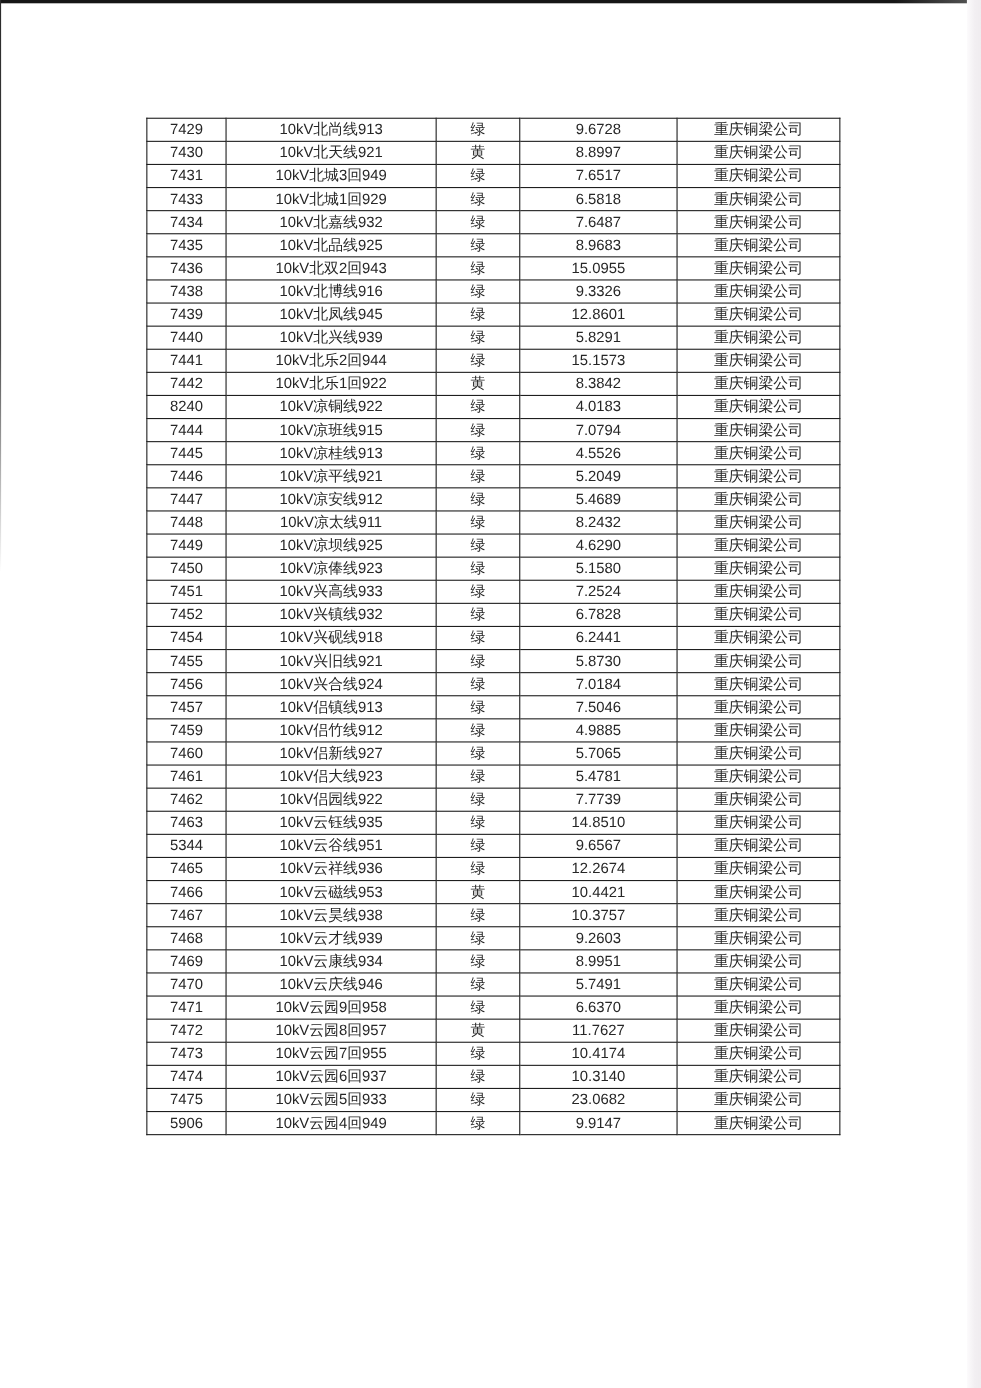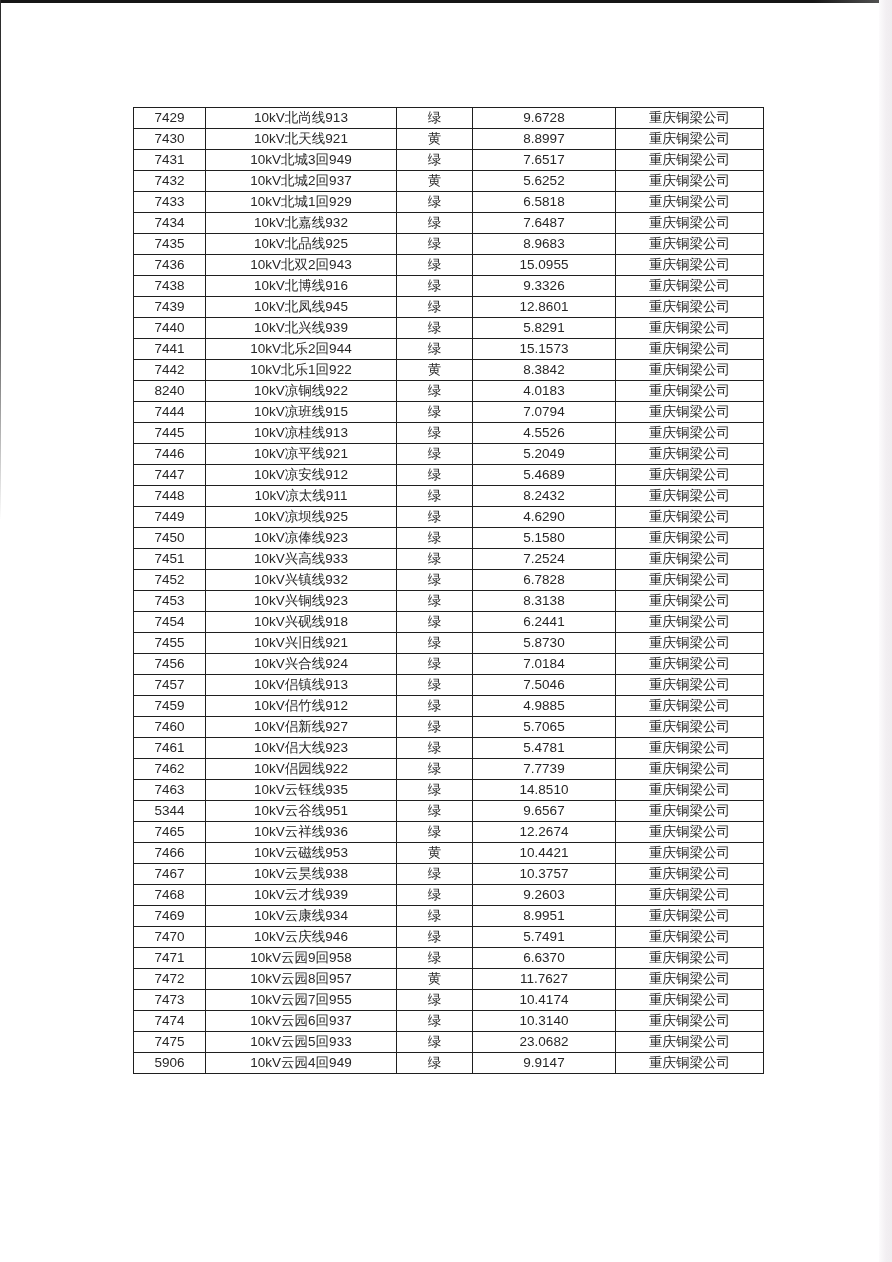--- a/index.html
+++ b/index.html
@@ -94,27 +94,20 @@
           <td>重庆铜梁公司</td>
         </tr>
         <tr>
           <td>7431</td>
           <td>10kV北城3回949</td>
           <td>绿</td>
           <td>7.6517</td>
           <td>重庆铜梁公司</td>
         </tr>
         <tr>
-          <td>7432</td>
-          <td>10kV北城2回937</td>
-          <td>黄</td>
-          <td>5.6252</td>
-          <td>重庆铜梁公司</td>
-        </tr>
-        <tr>
           <td>7433</td>
           <td>10kV北城1回929</td>
           <td>绿</td>
           <td>6.5818</td>
           <td>重庆铜梁公司</td>
         </tr>
         <tr>
           <td>7434</td>
           <td>10kV北嘉线932</td>
           <td>绿</td>
@@ -234,27 +227,20 @@
           <td>重庆铜梁公司</td>
         </tr>
         <tr>
           <td>7452</td>
           <td>10kV兴镇线932</td>
           <td>绿</td>
           <td>6.7828</td>
           <td>重庆铜梁公司</td>
         </tr>
         <tr>
-          <td>7453</td>
-          <td>10kV兴铜线923</td>
-          <td>绿</td>
-          <td>8.3138</td>
-          <td>重庆铜梁公司</td>
-        </tr>
-        <tr>
           <td>7454</td>
           <td>10kV兴砚线918</td>
           <td>绿</td>
           <td>6.2441</td>
           <td>重庆铜梁公司</td>
         </tr>
         <tr>
           <td>7455</td>
           <td>10kV兴旧线921</td>
           <td>绿</td>

